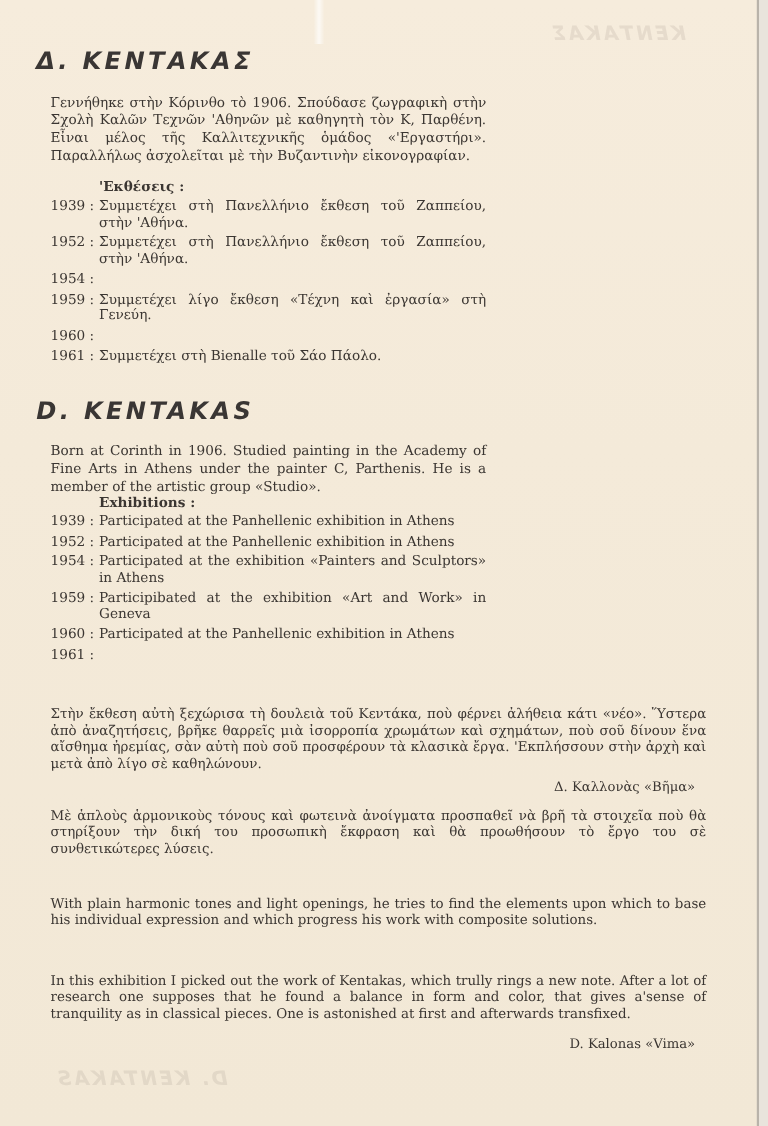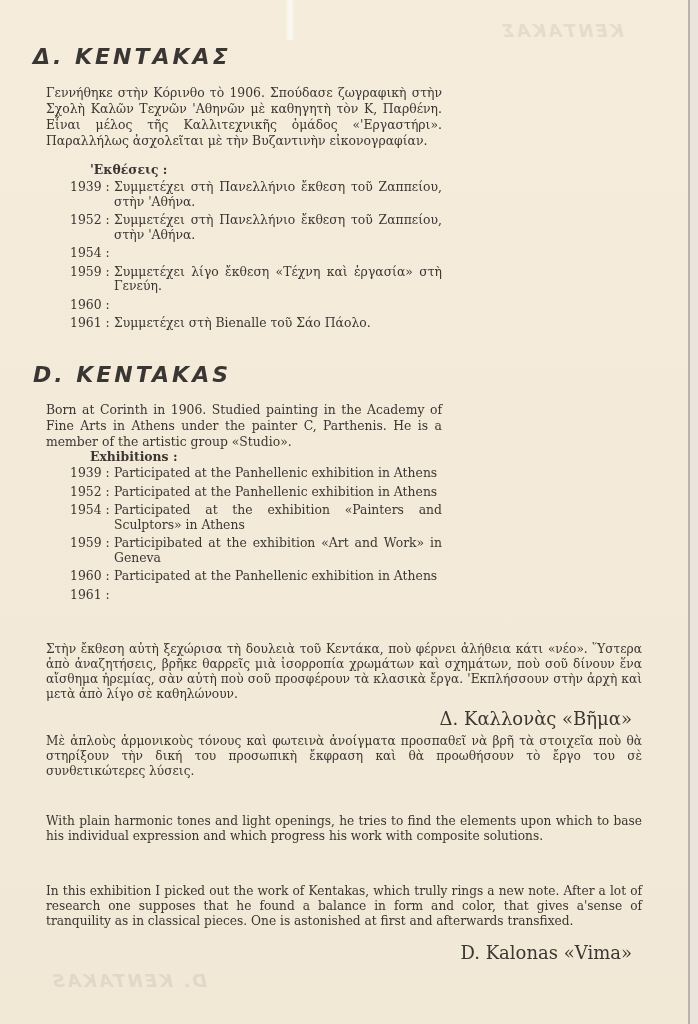--- a/index.html
+++ b/index.html
@@ -36,28 +36,28 @@
   }
   .para {
     position: absolute; left: 46px; width: 396px;
     font-size: 12.4px; line-height: 16px; text-align: justify;
   }
   .label {
     position: absolute; left: 46px; font-size: 12.4px; font-weight: bold; margin-left: 44px;
   }
   .exlist { position: absolute; left: 46px; width: 396px; margin: 0; padding: 0; list-style: none; }
   .exlist li { display: flex; font-size: 12.4px; line-height: 14.5px; margin-bottom: 4px; }
-  .exlist .yr { width: 44px; flex: none; white-space: nowrap; margin-left: 24px; }
+  .exlist .yr { width: 44px; flex: none; white-space: nowrap; }
   .exlist .txt { flex: 1; text-align: justify; }
 
   .quote {
     position: absolute; left: 46px; width: 596px;
     font-size: 12.2px; line-height: 15px; text-align: justify;
   }
-  .sig { position: absolute; right: 56px; font-size: 18px; }
+  .sig { position: absolute; right: 56px; font-size: 12px; }
 </style>
 </head>
 <body>
 
 <div class="page">
   <div class="fold"></div>
   <div class="bleed top">ΚΕΝΤΑΚΑΣ</div>
   <div class="bleed bot">D. KENTAKAS</div>
 
   <div class="heading" style="top:44px">Δ. ΚΕΝΤΑΚΑΣ</div>

